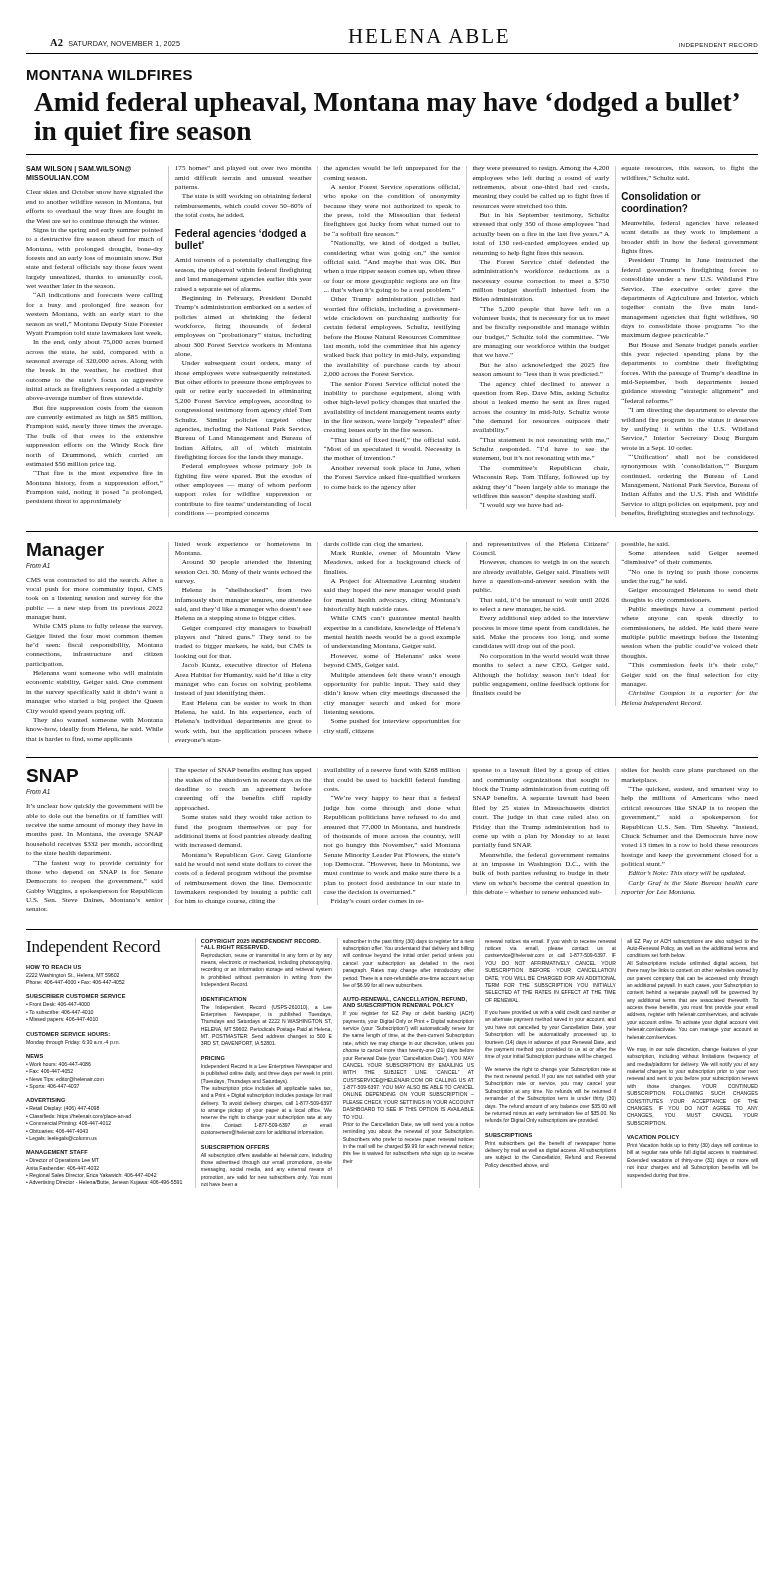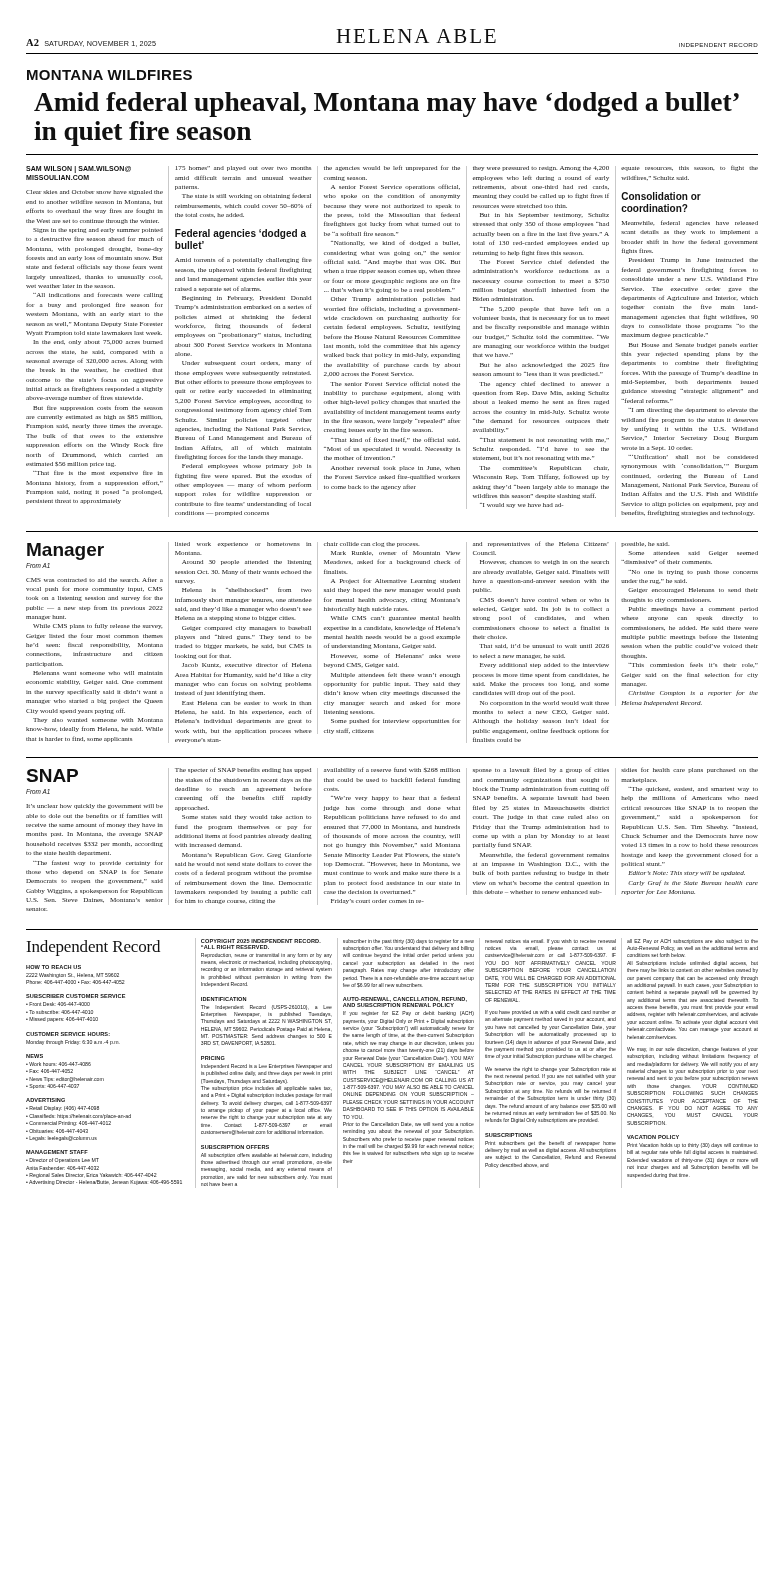--- a/index.html
+++ b/index.html
@@ -25,20 +25,21 @@
     border-bottom: 1.5px solid #000;
   }
   .masthead .left {
     font-family: "Liberation Sans", sans-serif;
     font-size: 7.2px;
     letter-spacing: .02em;
     display: flex;
     align-items: baseline;
     gap: 5px;
     white-space: nowrap;
+    margin-left: 24px;
   }
   .masthead .left .folio {
     font-family: "Liberation Serif", serif;
     font-weight: bold;
     font-size: 10.5px;
   }
   .masthead .center {
     font-family: "Liberation Serif", serif;
     font-size: 21px;
     letter-spacing: .09em;
@@ -265,32 +266,31 @@
     </div>
     <div class="col">
       <p class="body first">listed work experience or hometowns in Montana.</p>
       <p class="body">Around 30 people attended the listening session Oct. 30. Many of their wants echoed the survey.</p>
       <p class="body">Helena is “shellshocked” from two infamously short manager tenures, one attendee said, and they’d like a manager who doesn’t see Helena as a stepping stone to bigger cities.</p>
       <p class="body">Geiger compared city managers to baseball players and “hired guns.” They tend to be traded to bigger markets, he said, but CMS is looking out for that.</p>
       <p class="body">Jacob Kuntz, executive director of Helena Area Habitat for Humanity, said he’d like a city manager who can focus on solving problems instead of just identifying them.</p>
       <p class="body">East Helena can be easier to work in than Helena, he said. In his experience, each of Helena’s individual departments are great to work with, but the application process where everyone’s stan-</p>
     </div>
     <div class="col">
-      <p class="body first">chair collide can clog the process.</p>
+      <p class="body first">dards collide can clog the smartest.</p>
       <p class="body">Mark Runkle, owner of Mountain View Meadows, asked for a background check of finalists.</p>
       <p class="body">A Project for Alternative Learning student said they hoped the new manager would push for mental health advocacy, citing Montana’s historically high suicide rates.</p>
       <p class="body">While CMS can’t guarantee mental health expertise in a candidate, knowledge of Helena’s mental health needs would be a good example of understanding Montana, Geiger said.</p>
       <p class="body">However, some of Helenans’ asks were beyond CMS, Geiger said.</p>
       <p class="body">Multiple attendees felt there wasn’t enough opportunity for public input. They said they didn’t know when city meetings discussed the city manager search and asked for more listening sessions.</p>
       <p class="body">Some pushed for interview opportunities for city staff, citizens</p>
     </div>
     <div class="col">
       <p class="body first">and representatives of the Helena Citizens’ Council.</p>
       <p class="body">However, chances to weigh in on the search are already available, Geiger said. Finalists will have a question-and-answer session with the public.</p>
-      <p class="body">CMS doesn’t have control when or who is selected, Geiger said. Its job is to collect a strong pool of candidates, and when commissioners choose to select a finalist is their choice.</p>
       <p class="body">That said, it’d be unusual to wait until 2026 to select a new manager, he said.</p>
       <p class="body">Every additional step added to the interview process is more time spent from candidates, he said. Make the process too long, and some candidates will drop out of the pool.</p>
       <p class="body">No corporation in the world would wait three months to select a new CEO, Geiger said. Although the holiday season isn’t ideal for public engagement, online feedback options for finalists could be</p>
     </div>
     <div class="col">
       <p class="body first">possible, he said.</p>
       <p class="body">Some attendees said Geiger seemed “dismissive” of their comments.</p>
       <p class="body">“No one is trying to push those concerns under the rug,” he said.</p>
       <p class="body">Geiger encouraged Helenans to send their thoughts to city commissioners.</p>
       <p class="body">Public meetings have a comment period where anyone can speak directly to commissioners, he added. He said there were multiple public meetings before the listening session when the public could’ve voiced their thoughts.</p>

